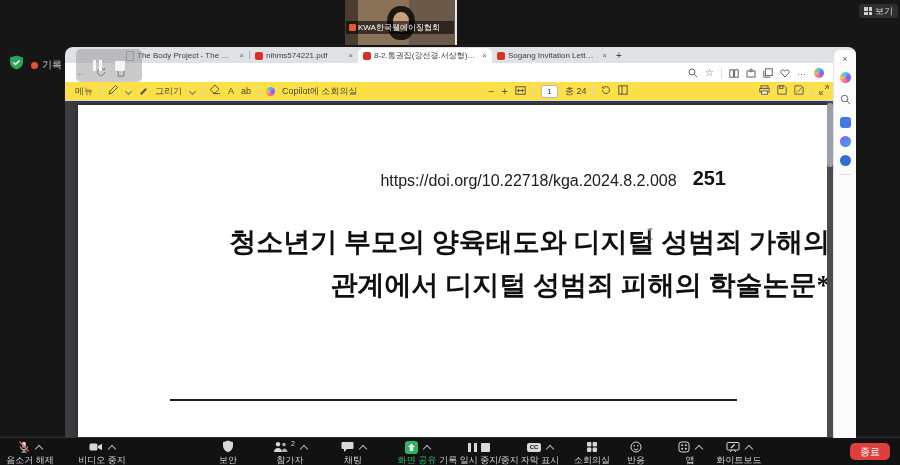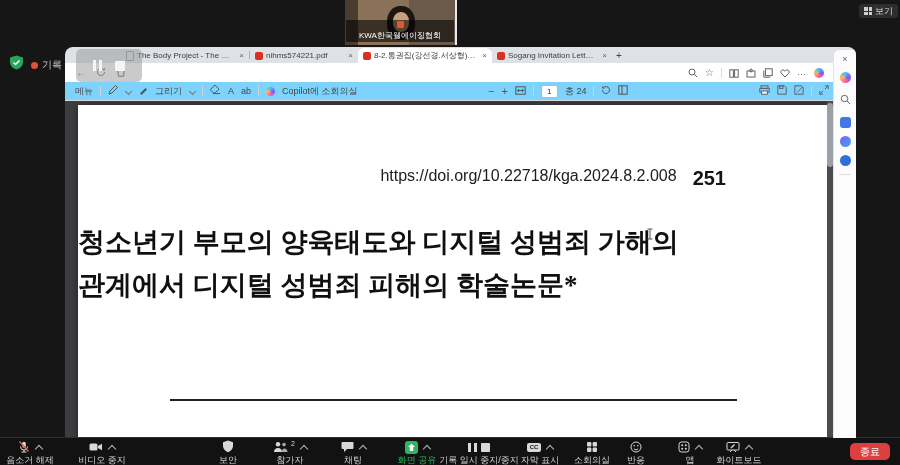--- a/index.html
+++ b/index.html
@@ -11,22 +11,22 @@
     background:linear-gradient(90deg,#4a3d30 0 12%,#8a7258 12% 58%,#6b594a 58% 100%);}
   .thumb2{left:457px;width:97px;
     background:linear-gradient(90deg,#9a958c,#b5b0a6 55%,#8f8a80);}
   .head{position:absolute;border-radius:50%;}
   .p1-hair{left:42px;top:6px;width:28px;height:34px;background:#1d1713;border-radius:46%;}
   .p1-face{left:48px;top:12px;width:16px;height:20px;background:#c9a07e;border-radius:46%;position:absolute;}
   .p2-hair{left:52px;top:4px;width:20px;height:24px;background:#241f1b;}
   .p2-face{left:55px;top:9px;width:12px;height:15px;background:#c9a07e;border-radius:46%;position:absolute;}
   .p2-body{position:absolute;left:40px;top:24px;width:48px;height:24px;background:#14110f;border-radius:10px 10px 0 0;}
   .p2-hand{position:absolute;left:28px;top:18px;width:10px;height:14px;background:#c9a07e;border-radius:40%;}
-  .nametag{position:absolute;bottom:3px;display:flex;align-items:center;gap:2px;
-    background:rgba(0,0,0,.58);color:#fff;font-size:8px;padding:1px 3px;white-space:nowrap;flex-direction:column;}
+  .nametag{position:absolute;bottom:11px;display:flex;align-items:center;gap:2px;
+    background:rgba(0,0,0,.58);color:#fff;font-size:8px;padding:1px 3px;white-space:nowrap;}
   .tag1{left:1px;right:1px;}
   .tag2{left:1px;}
   .kwa-logo{width:7px;height:7px;background:#e05a2b;border-radius:1px;display:inline-block;}
   
   .viewbtn{position:absolute;right:2px;top:4px;height:14px;background:#2e2e2e;border-radius:3px;
     display:flex;align-items:center;gap:3px;padding:0 5px;color:#ddd;font-size:9px;}
   .grid8{width:8px;height:8px;display:grid;grid-template-columns:1fr 1fr;gap:1px;}
   .grid8 i{background:#cfcfcf;}
   
   .shield-top{position:absolute;left:9px;top:55px;}
@@ -58,37 +58,37 @@
     overflow:hidden;white-space:nowrap;}
   .pill .sep{color:#c3c6ca;}
   .pill .path{overflow:hidden;text-overflow:ellipsis;}
   .navright{margin-left:auto;display:flex;align-items:center;gap:7px;padding-right:26px;color:#5f6368;}
   .star{font-size:10px;line-height:1;}
   .vline{width:1px;height:10px;background:#dadce0;}
   .dots{font-size:9px;letter-spacing:1px;line-height:0.4;}
   .copi{width:10px;height:10px;border-radius:50%;flex:none;
     background:conic-gradient(#37c3ff,#8357ff,#ff5e9f,#ffb751,#37c3ff);}
   
-  .pdfbar{height:18px;background:#7dd3fc;border-bottom:1px solid #d7dadd;display:flex;
+  .pdfbar{height:18px;background:#fde047;border-bottom:1px solid #d7dadd;display:flex;
     align-items:center;font-size:9px;color:#444;padding:0 10px 0 10px;gap:7px;}
   .pdfbar .vline{background:#d0d3d6;}
   .cdn{width:4px;height:4px;border-right:1px solid #777;border-bottom:1px solid #777;
     transform:rotate(45deg);margin-left:1px;flex:none;}
   .pagebox{width:15px;height:11px;background:#fff;border:1px solid #b8b8b8;border-radius:2px;
     font-size:7.5px;text-align:center;line-height:11px;color:#222;}
   .sp{flex:1;}
   .zo{font-size:11px;color:#555;}
   
   .viewport{flex:1;position:relative;background:#3b3d40;overflow:hidden;}
   .page{position:absolute;left:13px;top:4px;width:752px;height:400px;background:#fff;
     box-shadow:0 1px 8px rgba(0,0,0,.45);}
-  .doirow{position:absolute;top:62px;right:104px;display:flex;align-items:flex-start;gap:16px;color:#202020;margin-left:30px;}
+  .doirow{position:absolute;top:62px;right:104px;display:flex;align-items:flex-end;gap:16px;color:#202020;margin-left:30px;}
   .doi{font-size:16px;}
   .pgno{font-size:20px;font-weight:bold;color:#141414;}
-  .title{position:absolute;top:116px;left:0;right:0;text-align:left;
+  .title{position:absolute;top:116px;left:0;right:0;text-align:right;
     font-family:"Liberation Serif","Liberation Sans",serif;font-weight:bold;font-size:27px;
     color:#101010;line-height:43px;}
   .ibeam{position:absolute;left:568px;top:121px;}
   .authrow{position:absolute;top:245px;right:92px;display:flex;align-items:baseline;gap:7px;
     font-family:"Liberation Serif","Liberation Sans",serif;color:#131313;}
   .auth{font-size:21px;font-weight:bold;letter-spacing:.5px;}
   .affil{font-size:17px;}
   .rule{position:absolute;top:294px;left:92px;width:567px;border-top:2px solid #202020;}
   .pdfscroll{position:absolute;right:23px;top:0;bottom:0;width:6px;background:#4a4c4f;}
   .pdfthumb{position:absolute;top:2px;left:0;right:0;height:64px;background:#9aa0a6;border-radius:3px;}

